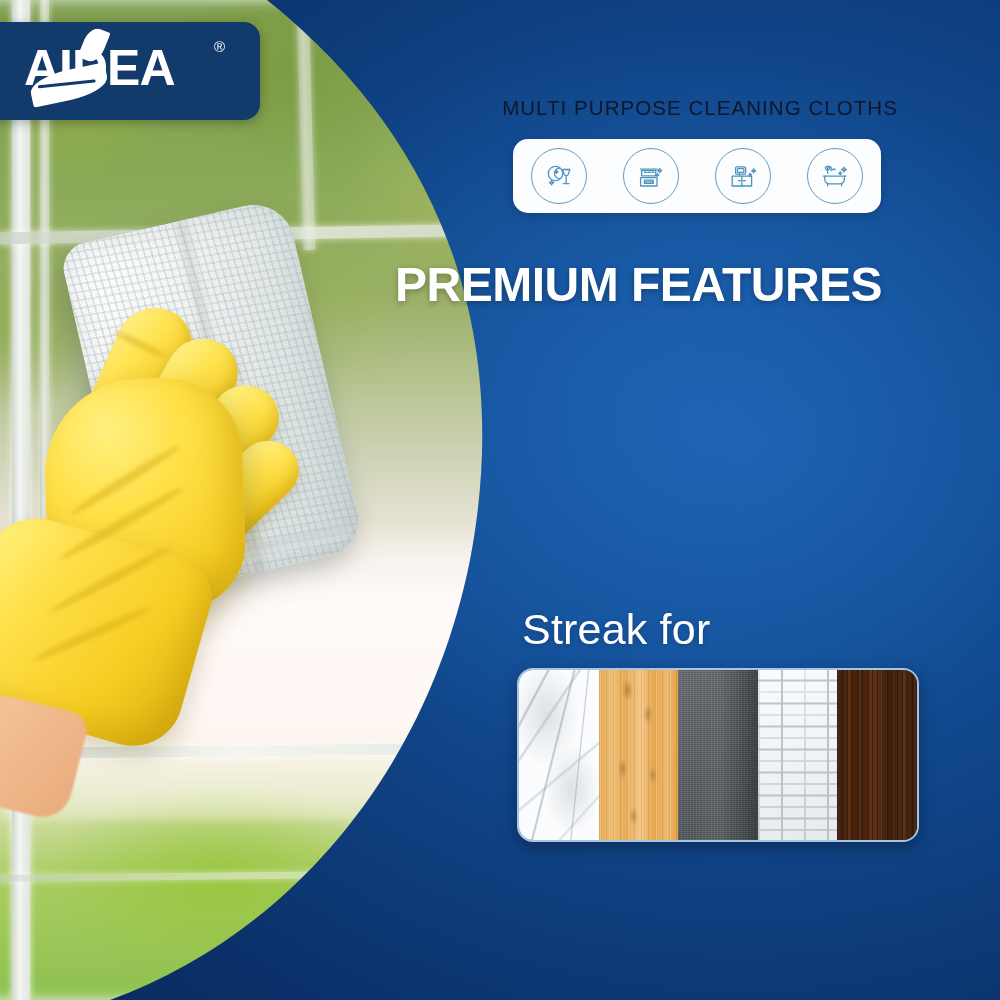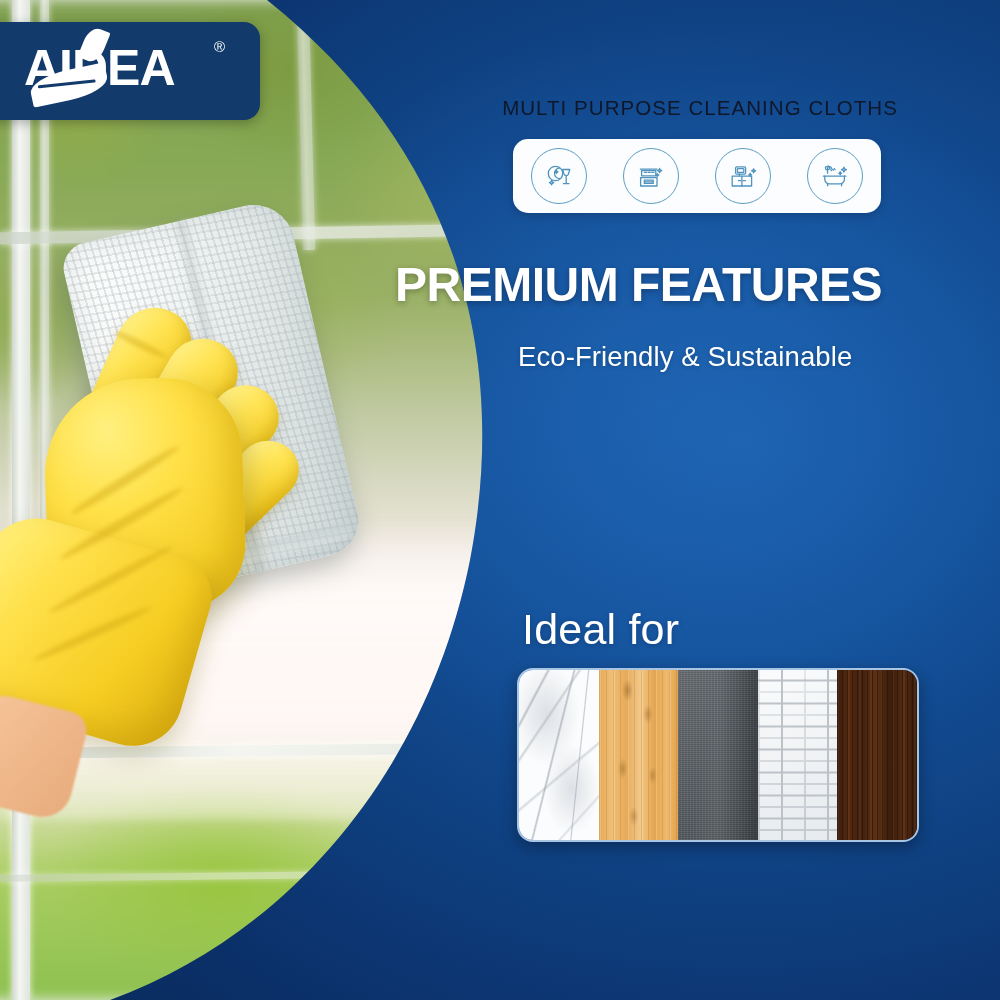--- a/index.html
+++ b/index.html
@@ -416,24 +416,23 @@
         <path d="M25.9 8.2l.75 1.7 1.7.75-1.7.75-.75 1.7-.75-1.7-1.7-.75 1.7-.75z"></path>
         <path d="M22.2 12.8l.45 1 1 .45-1 .45-.45 1-.45-1-1-.45 1-.45z"></path>
       </svg>
     </div>
 
   </div>
 
   <div class="headline">PREMIUM FEATURES</div>
 
   <div class="features">
-    <div class="feat">Eco-Friendly &amp; Sustainable</div>
-  </div>
-
-  <div class="ideal">Ideal for</div>
+  </div>
+
+  <div class="ideal">Streak for</div>
 
   <div class="swatches">
     <div class="sw sw-marble"></div>
     <div class="sw sw-bamboo"></div>
     <div class="sw sw-steel"></div>
     <div class="sw sw-tile"></div>
     <div class="sw sw-walnut"></div>
   </div>
 
 </div>

